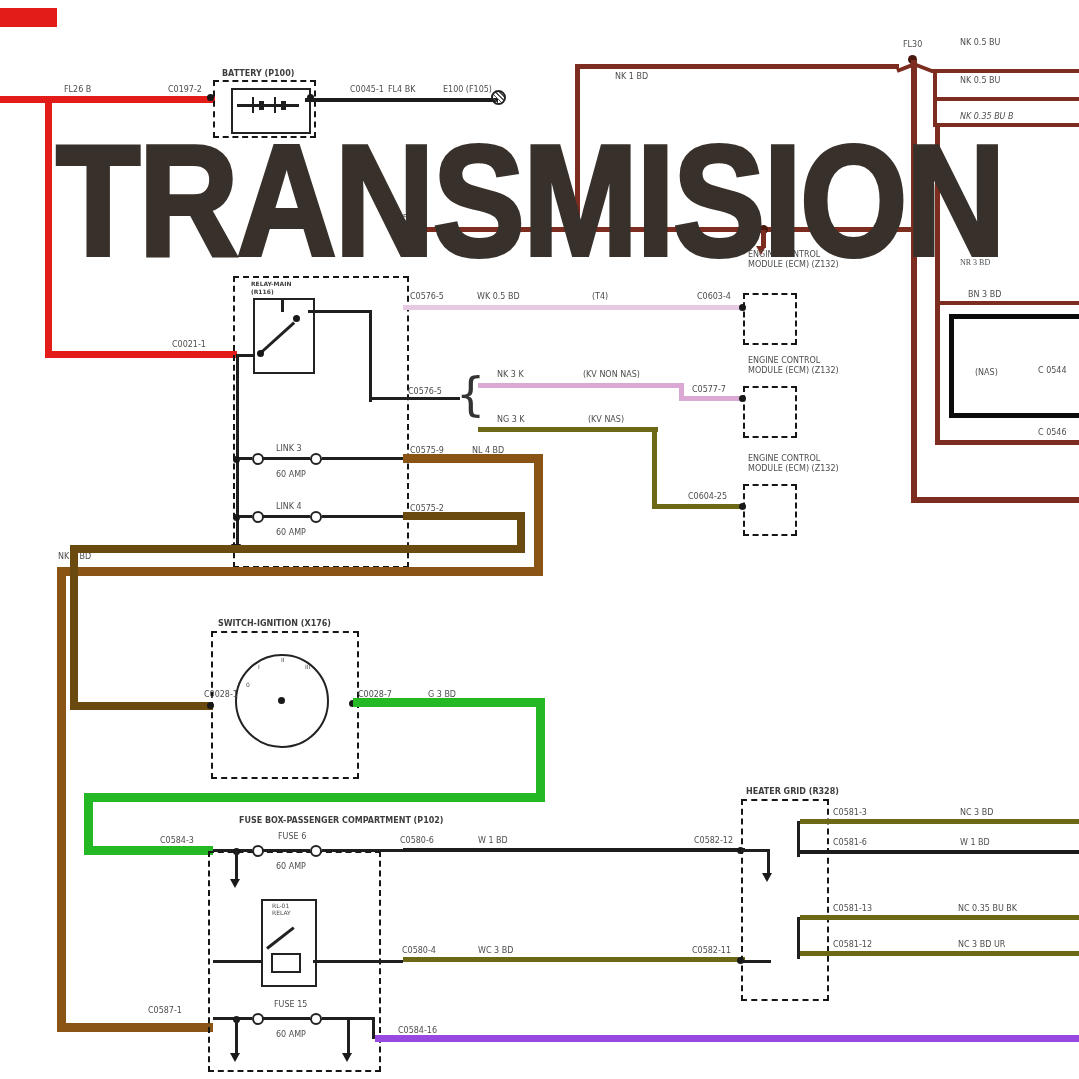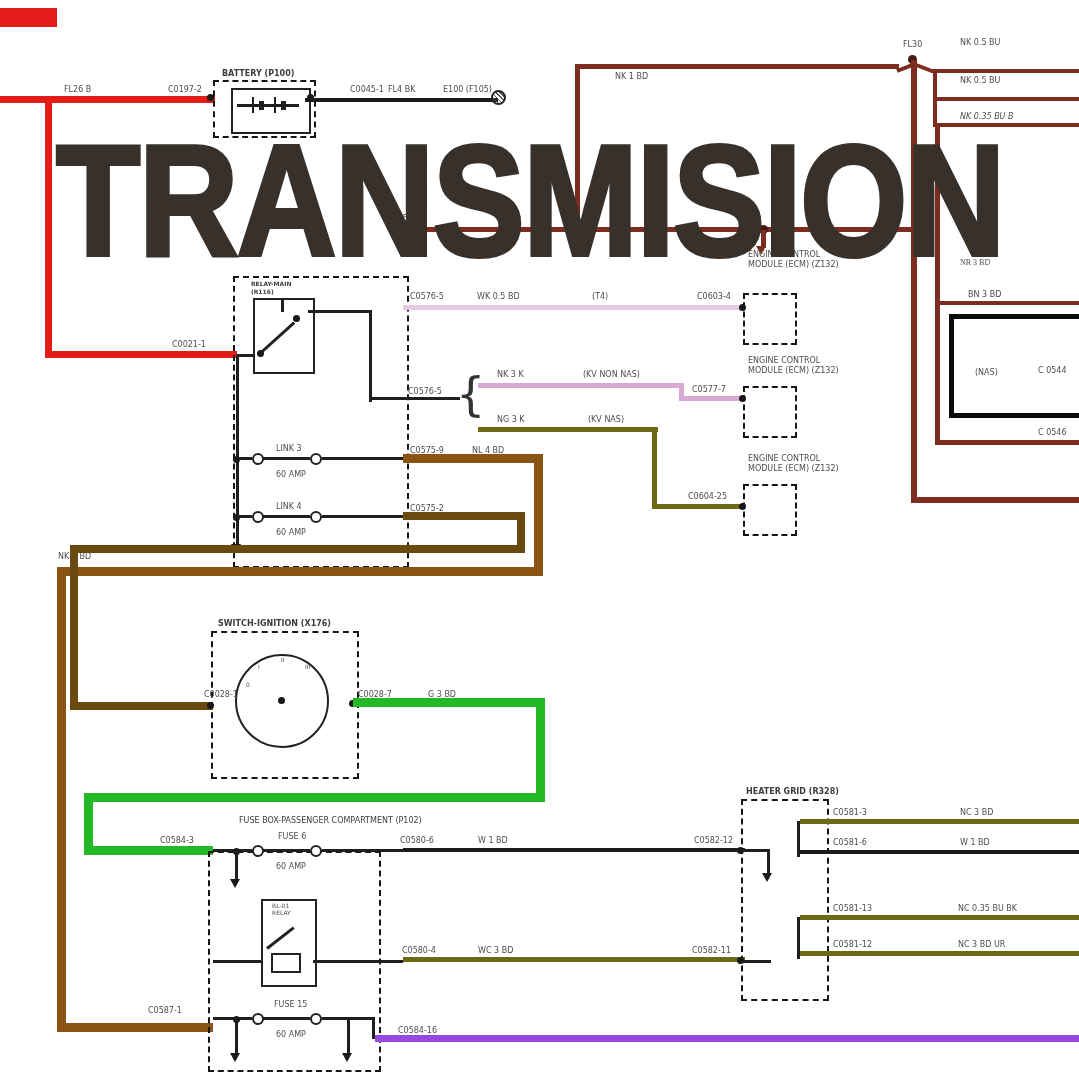--- a/index.html
+++ b/index.html
@@ -199,21 +199,21 @@
   <div class="dot" style="left:207px;top:702px;"></div>
   <div class="lbl" style="left:358px;top:690px;">C0028-7</div>
   <div class="lbl" style="left:428px;top:690px;">G 3 BD</div>
   <div class="dot" style="left:349px;top:700px;"></div>
 
   <div class="w green" style="left:353px;top:698px;width:192px;height:9px;"></div>
   <div class="w green" style="left:536px;top:698px;width:9px;height:104px;"></div>
   <div class="w green" style="left:84px;top:793px;width:461px;height:9px;"></div>
   <div class="w green" style="left:84px;top:793px;width:9px;height:62px;"></div>
   <div class="w green" style="left:84px;top:846px;width:129px;height:9px;"></div>
-  <div class="lbl" style="left:216px;top:816px;font-weight:normal;color:#3d3d3d;padding-left:23px;">FUSE BOX-PASSENGER COMPARTMENT (P102)</div>
+  <div class="lbl" style="left:216px;top:816px;font-weight:bold;color:#3d3d3d;padding-left:23px;">FUSE BOX-PASSENGER COMPARTMENT (P102)</div>
   <div class="lbl" style="left:160px;top:836px;"></div>
   <div class="lbl" style="left:160px;top:836px;">C0584-3</div>
 
   <div class="dashed" style="left:208px;top:851px;width:169px;height:217px;"></div>
 
   <div class="lbl" style="left:278px;top:832px;">FUSE 6</div>
   <div class="w thin" style="left:213px;top:849px;width:39px;height:3px;"></div>
   <div class="dot" style="left:233px;top:848px;"></div>
   <div class="w thin" style="left:235px;top:849px;width:3px;height:32px;"></div>
   <div class="arr" style="left:230px;top:879px;"></div>

